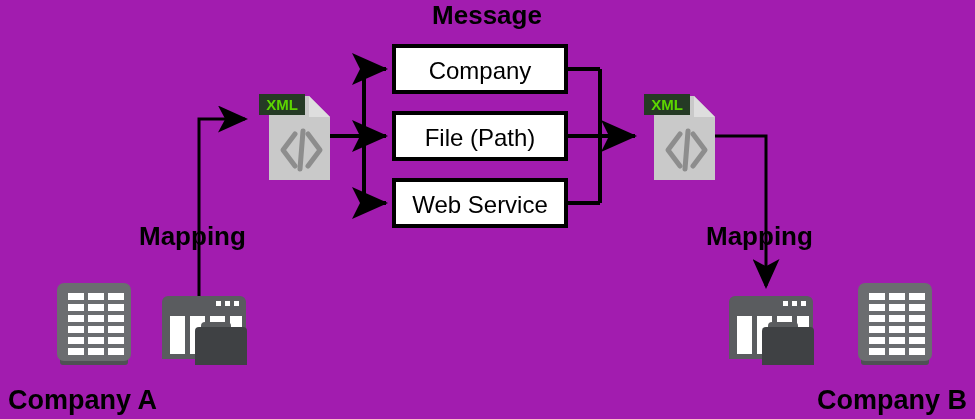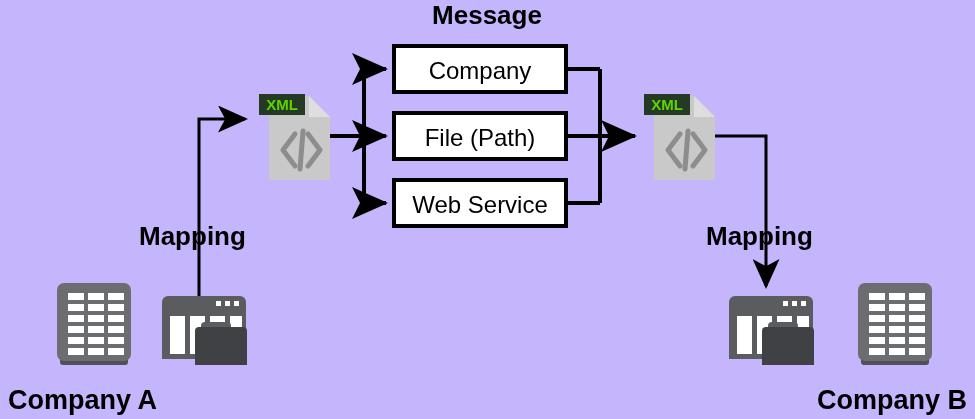--- a/index.html
+++ b/index.html
@@ -4,21 +4,21 @@
 <style>
   html, body {
     margin: 0;
     padding: 0;
     background: #ffffff;
   }
   #diagram-root {
     position: relative;
     width: 975px;
     height: 419px;
-    background: #c4b5fd;
+    background: #a21caf;
     font-family: "Liberation Sans", sans-serif;
     overflow: hidden;
   }
   svg.canvas {
     position: absolute;
     top: 0;
     left: 0;
     width: 975px;
     height: 419px;
     display: block;

